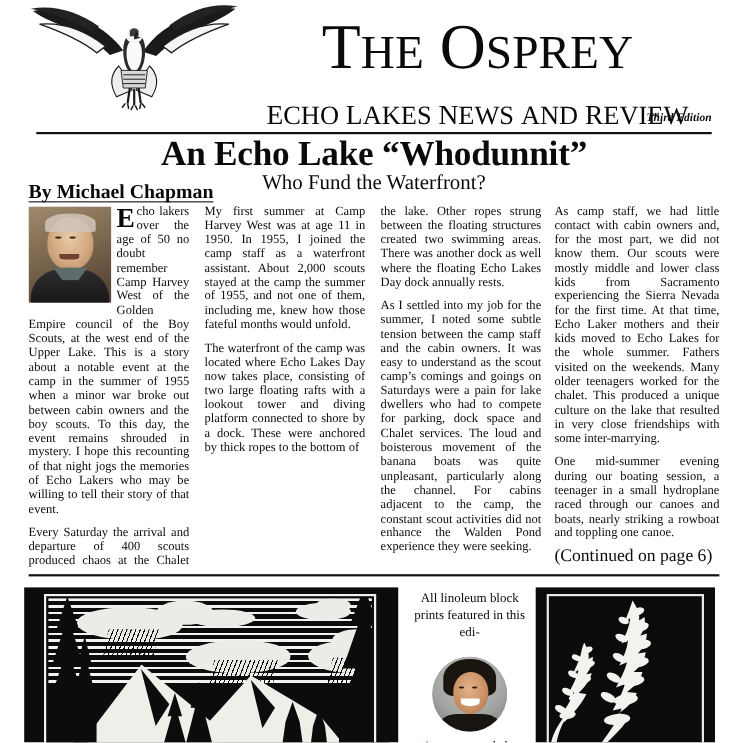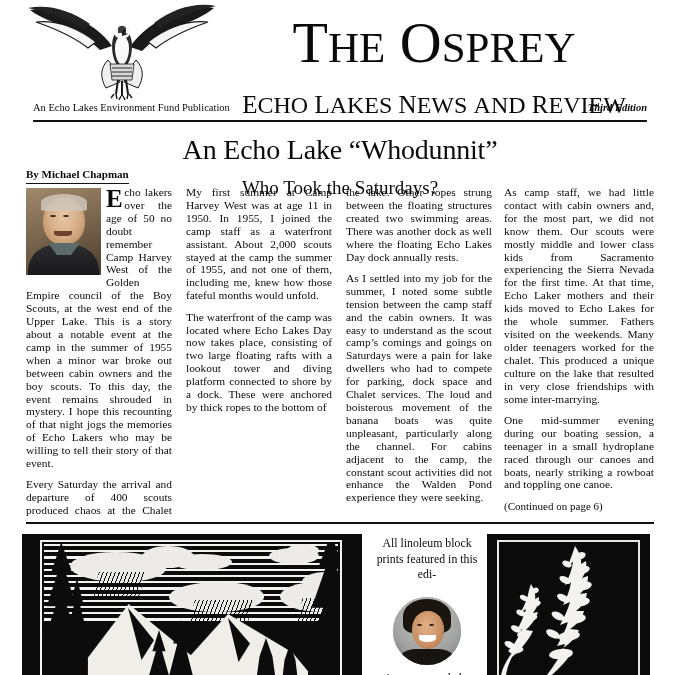--- a/index.html
+++ b/index.html
@@ -46,31 +46,31 @@
     position:absolute;left:33px;right:30px;top:102px;height:18px;
     font-size:10.5px;
     border-bottom:2.2px solid #111;
   }
   .folio .left{position:absolute;left:0;top:0;}
   .folio .right{position:absolute;right:0;top:0;font-weight:bold;font-style:italic;}
 
   
   .headline-wrap{position:absolute;left:33px;right:30px;top:124px;text-align:center;}
   .headline{
-    font-size:28px;line-height:30px;font-weight:normal;margin:11px;
+    font-size:32px;line-height:30px;font-weight:bold;margin:0;
     letter-spacing:-0.2px;
   }
   .subhead{
     font-size:19px;line-height:23px;margin:1px 0 0 0;font-weight:normal;
   }
 
   
   .byline{
     position:absolute;left:26px;top:166px;
-    font-size:11px;font-weight:bold;
+    font-size:18px;font-weight:bold;
     border-bottom:1.6px solid #111;
     padding-bottom:1px;
     line-height:16px;
   }
   .byline .by{font-weight:bold;}
 
   
   .cols{
     position:absolute;left:26px;top:186px;width:628px;height:332px;
   }
@@ -79,21 +79,21 @@
     font-size:11.4px;line-height:12.9px;
     text-align:justify;
     -webkit-hyphens:auto;hyphens:auto;
   }
   .col.c1{left:0;}
   .col.c2{left:160px;}
   .col.c3{left:320px;}
   .col.c4{left:478px;width:150px;font-family:Liberation Serif, serif;}
   .col p{margin:0 0 8.5px 0;text-align:justify;}
   .col p:last-child{margin-bottom:0;}
-  .cont{text-align:left;font-size:11px;}
+  .cont{text-align:left;font-size:16px;}
 
   
   .portrait{
     float:left;width:75px;height:87px;margin:2px 5px 2px 0;
     background:#6b5a48;
     position:relative;overflow:hidden;
     border:0;
   }
   .portrait .bg{position:absolute;inset:0;
     background:
@@ -284,27 +284,26 @@
       </svg>
     </div>
 
     <div class="title-block">
       <h1 class="paper-title"><span class="cap">T</span><span class="sc">HE</span> <span class="cap">O</span><span class="sc">SPREY</span></h1>
       <h2 class="paper-sub"><span class="cap">E</span><span class="sc">CHO</span> <span class="cap">L</span><span class="sc">AKES</span> <span class="cap">N</span><span class="sc">EWS</span> <span class="sc">AND</span> <span class="cap">R</span><span class="sc">EVIEW</span></h2>
     </div>
   </div>
 
   <div class="folio">
-    <span class="left">An Echo Lakes Environment Fund Publication</span>
     <span class="right">Third Edition</span>
   </div>
 
   <div class="headline-wrap">
     <h3 class="headline">An Echo Lake “Whodunnit”</h3>
-    <h4 class="subhead">Who Took the Saturdays?</h4>
+    <h4 class="subhead">Who Fund the Waterfront?</h4>
   </div>
 
   <div class="byline">
     <span class="by">By</span>
     <span>Michael Chapman</span>
   </div>
 
   <div class="cols">
 
     <div class="col c1">

